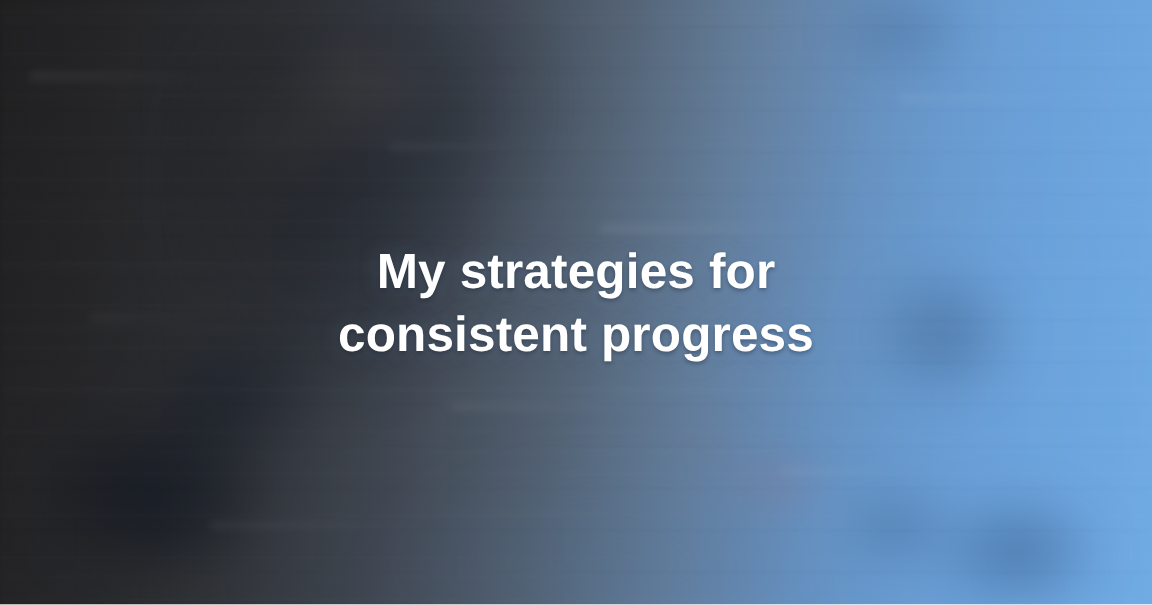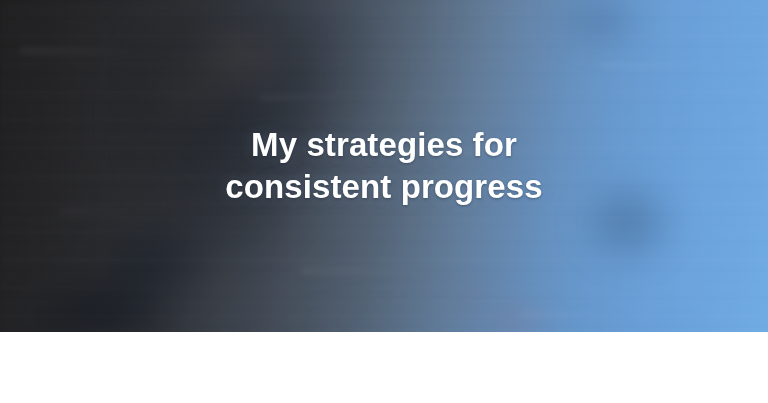--- a/index.html
+++ b/index.html
@@ -8,21 +8,21 @@
     padding: 0;
     background: #ffffff;
   }
   body {
     font-family: "Liberation Sans", sans-serif;
   }
 
   .hero {
     position: relative;
     width: 768px;
-    height: 332px;
+    height: 403px;
     overflow: hidden;
     isolation: isolate;
   }
 
   
   .bg-layer {
     position: absolute;
     inset: 0;
     pointer-events: none;
   }

